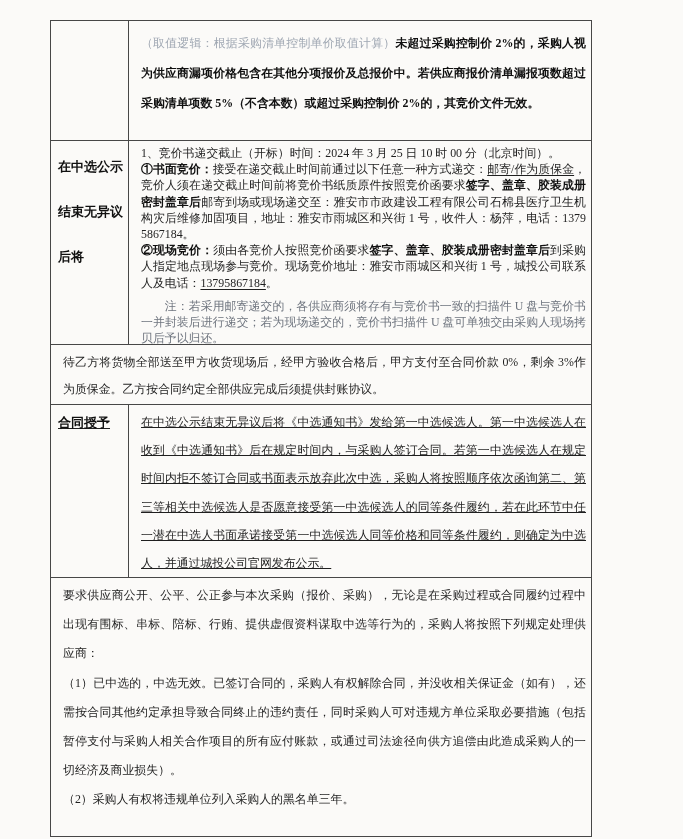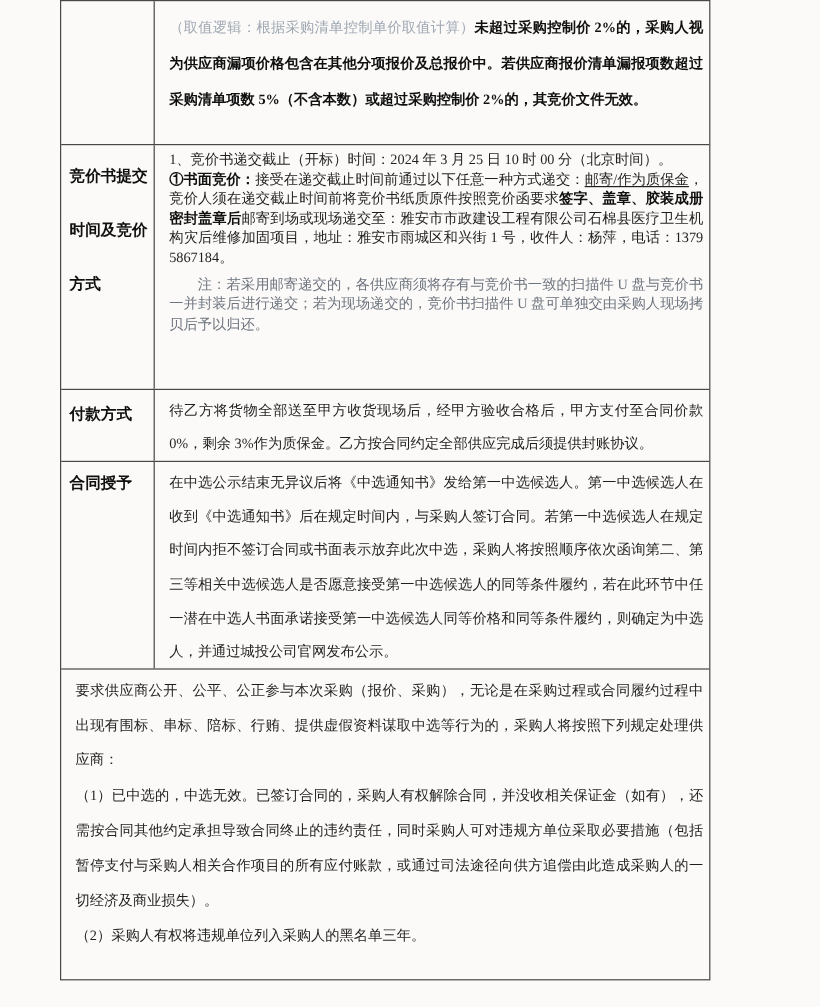--- a/index.html
+++ b/index.html
@@ -15,33 +15,33 @@
   body{
     background:var(--paper);
     font-family:"Liberation Serif","DejaVu Serif",serif;
     color:var(--text);
     position:relative;
     overflow:hidden;
   }
   .page{position:absolute;inset:0;}
   .doc-table{
     position:absolute;
-    left:50px;top:0;
+    left:50px;top:20px;
     width:542px;height:817px;
     border:1.5px solid var(--border);
     display:flex;
     flex-direction:column;
     background:transparent;
   }
   .trow{display:flex;flex-direction:row;}
   .trow + .trow{border-top:1px solid var(--border);}
   .r0{height:119px;}
   .r1{height:204px;}
   .r2{height:60px;}
-  .r3{height:173px;}
+  .r3{height:173px;text-decoration:underline;}
   .r4{flex:1;}
   .label{
     width:78px;
     flex:0 0 78px;
     border-right:1px solid var(--border);
     font-family:"Liberation Sans","DejaVu Sans",sans-serif;
     font-weight:bold;
     font-size:13px;
     color:var(--bold_text);
     padding-left:7px;
@@ -89,30 +89,30 @@
   <div class="doc-table">
 
     <div class="trow r0">
       <div class="label"></div>
       <div class="content">
           <p class="para"><span class="seg-gray">（取值逻辑：根据采购清单控制单价取值计算）</span><span class="seg-b">未超过采购控制价 2%的，采购人视为供应商漏项价格包含在其他分项报价及总报价中。若供应商报价清单漏报项数超过采购清单项数 5%（不含本数）或超过采购控制价 2%的，其竞价文件无效。</span></p>
         </div>
     </div>
 
     <div class="trow r1">
-      <div class="label">竞价书提交时间及竞价方式</div>
+      <div class="label">在中选公示结束无异议后将</div>
       <div class="content">
           <p class="para"><span>1、竞价书递交截止（开标）时间：2024 年 3 月 25 日 10 时 00 分（北京时间）。</span></p>
           <p class="para"><span class="seg-b">①书面竞价：</span><span>接受在递交截止时间前通过以下任意一种方式递交：</span><span class="seg-u">邮寄/作为质保金</span><span>，竞价人须在递交截止时间前将竞价书纸质原件按照竞价函要求</span><span class="seg-b">签字、盖章、胶装成册密封盖章后</span><span>邮寄到场或现场递交至：雅安市市政建设工程有限公司石棉县医疗卫生机构灾后维修加固项目，地址：雅安市雨城区和兴街 1 号，收件人：杨萍，电话：13795867184。</span></p>
+          <p class="para"><span class="seg-b">②现场竞价：</span><span>须由各竞价人按照竞价函要求</span><span class="seg-b">签字、盖章、胶装成册密封盖章后</span><span>到采购人指定地点现场参与竞价。现场竞价地址：雅安市雨城区和兴街 1 号，城投公司联系人及电话：</span><span class="seg-u">13795867184</span><span>。</span></p>
           <p class="para para-note"><span>注：若采用邮寄递交的，各供应商须将存有与竞价书一致的扫描件 U 盘与竞价书一并封装后进行递交；若为现场递交的，竞价书扫描件 U 盘可单独交由采购人现场拷贝后予以归还。</span></p>
         </div>
     </div>
 
     <div class="trow r2">
-      <div class="label">付款方式</div>
       <div class="content">
           <p class="para"><span>待乙方将货物全部送至甲方收货现场后，经甲方验收合格后，甲方支付至合同价款 0%，剩余 3%作为质保金。乙方按合同约定全部供应完成后须提供封账协议。</span></p>
         </div>
     </div>
 
     <div class="trow r3">
       <div class="label">合同授予</div>
       <div class="content">
           <p class="para"><span>在中选公示结束无异议后将《中选通知书》发给第一中选候选人。第一中选候选人在收到《中选通知书》后在规定时间内，与采购人签订合同。若第一中选候选人在规定时间内拒不签订合同或书面表示放弃此次中选，采购人将按照顺序依次函询第二、第三等相关中选候选人是否愿意接受第一中选候选人的同等条件履约，若在此环节中任一潜在中选人书面承诺接受第一中选候选人同等价格和同等条件履约，则确定为中选人，并通过城投公司官网发布公示。</span></p>
         </div>

